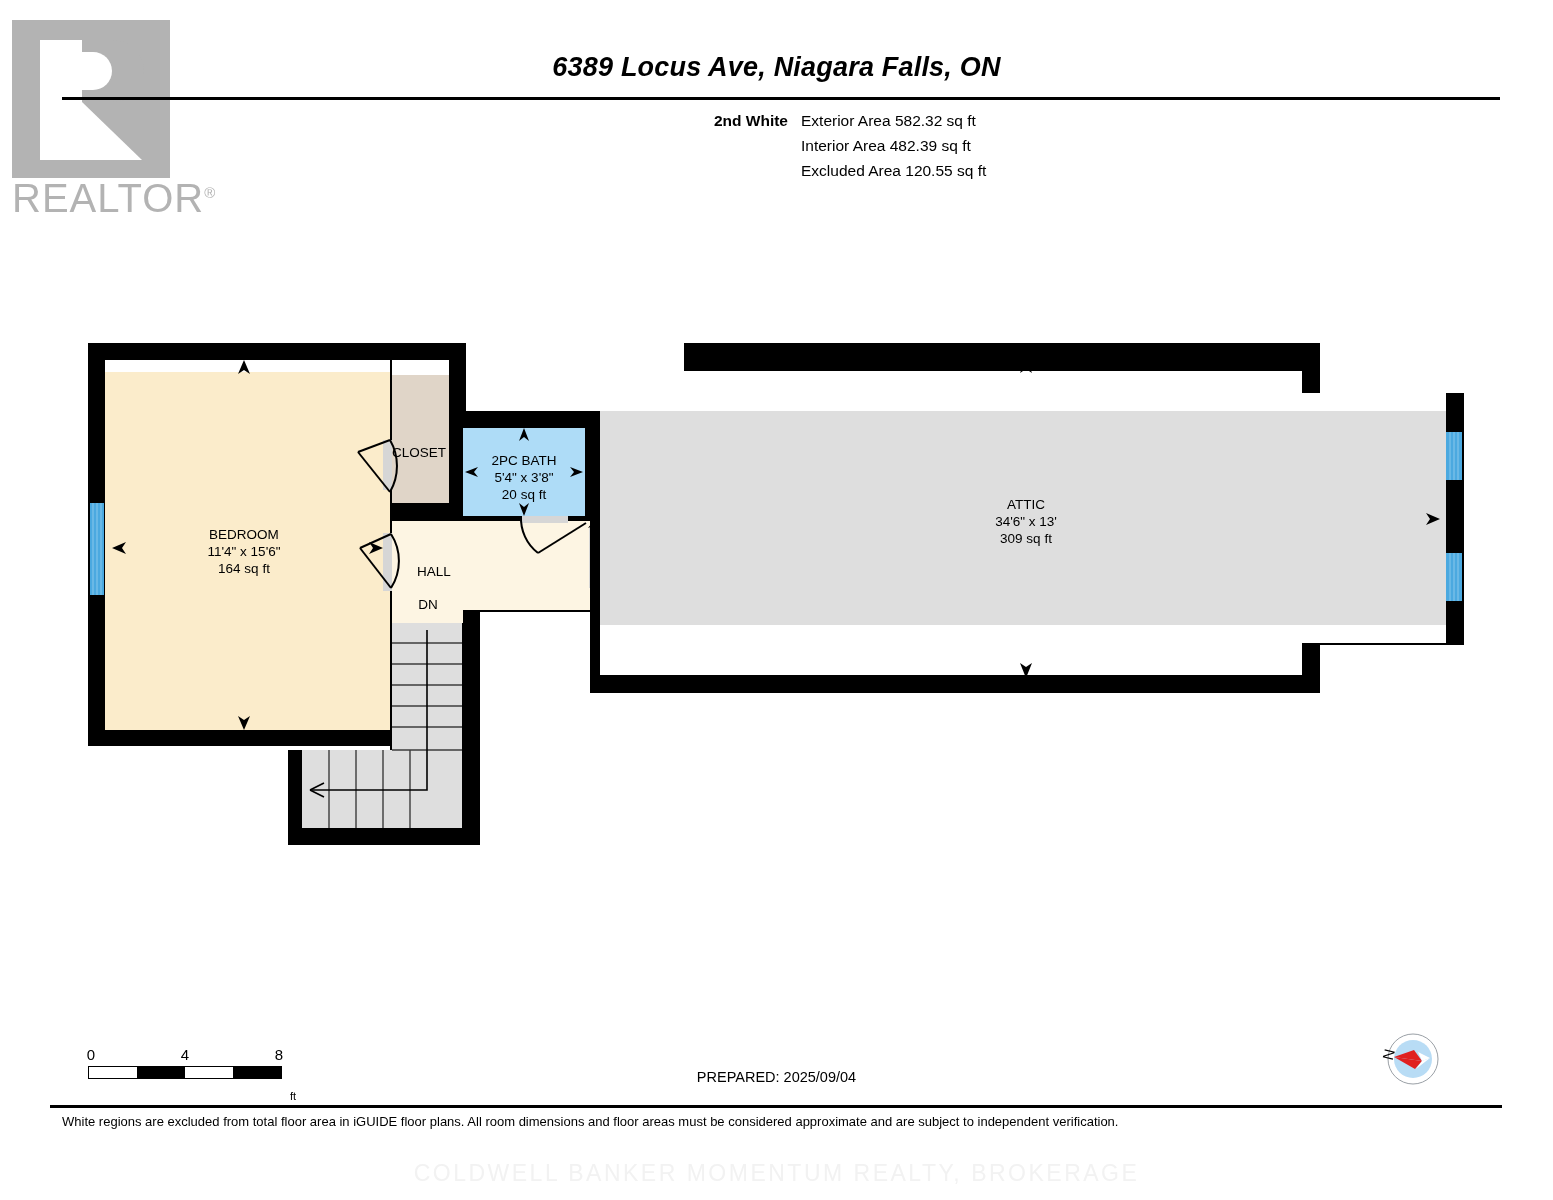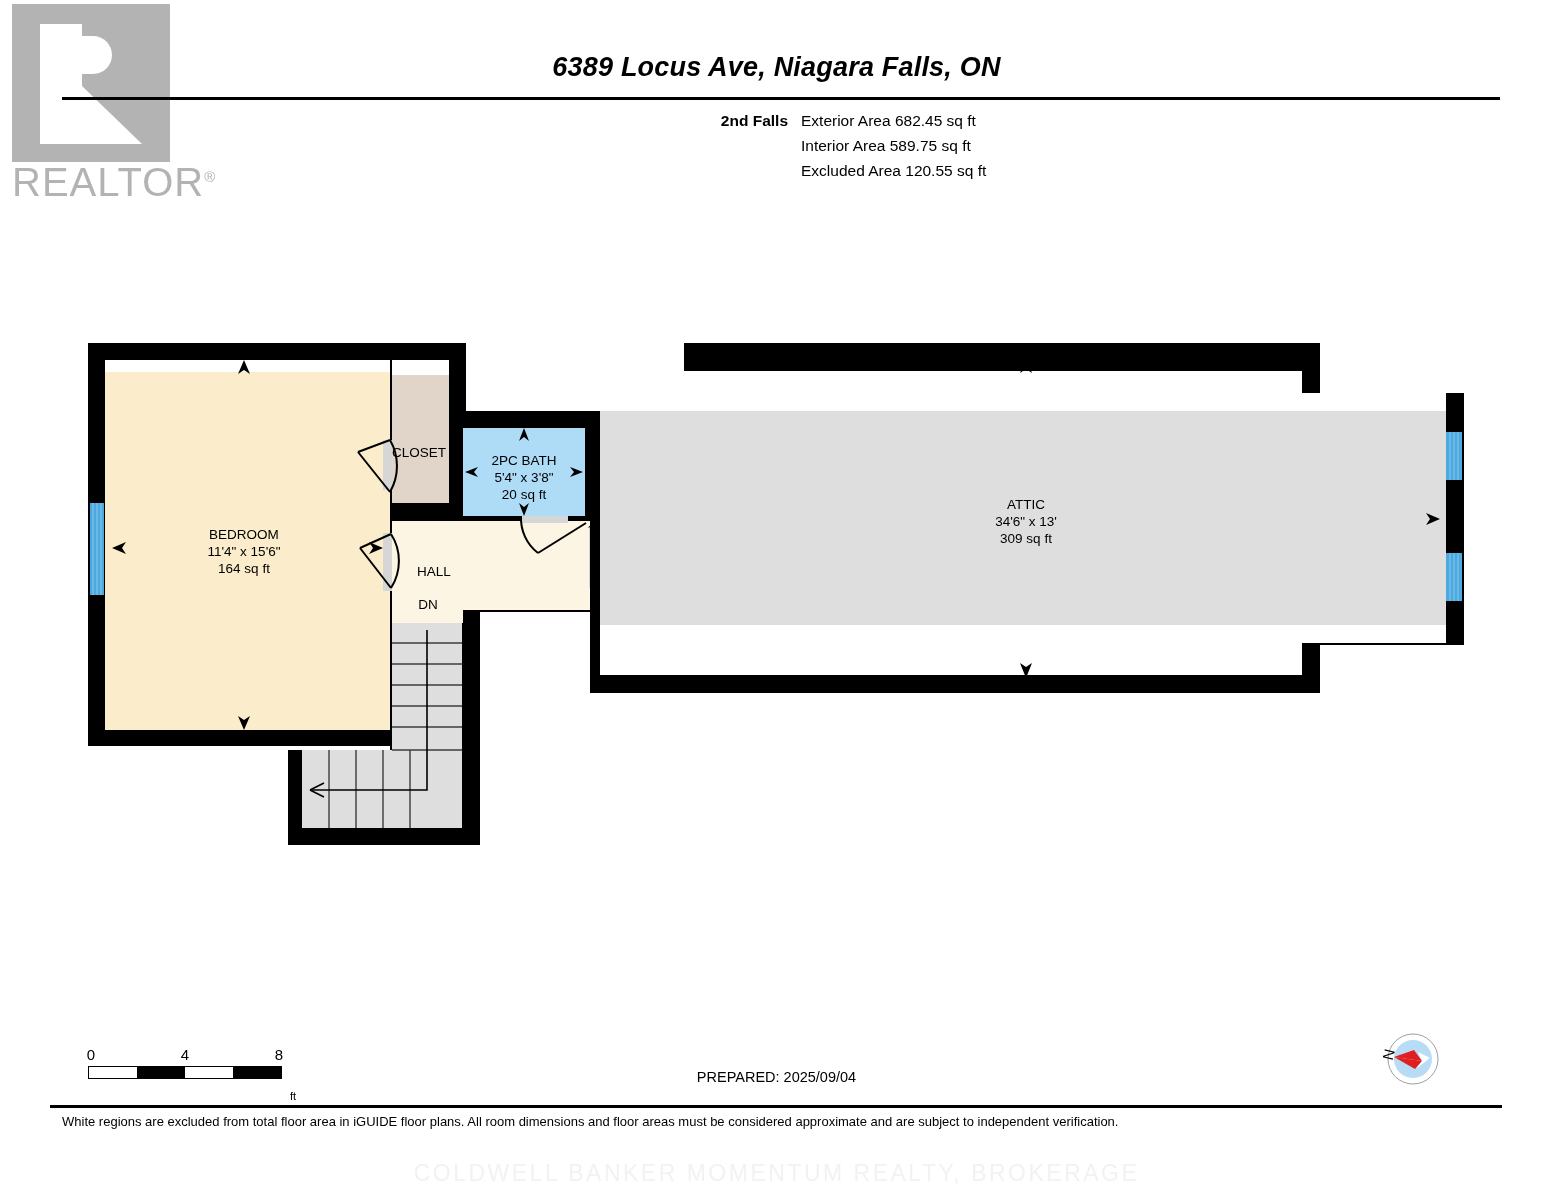--- a/index.html
+++ b/index.html
@@ -13,21 +13,21 @@
     font-family: "Liberation Sans", sans-serif;
     color: #000;
     position: relative;
     overflow: hidden;
   }
 
   
   #realtor-logo {
     position: absolute;
     left: 12px;
-    top: 4px;
+    top: 20px;
     width: 175px;
     height: 200px;
     padding-left: 12px;
   }
   #realtor-logo .mark {
     position: absolute;
     left: 0; top: 0;
     width: 158px;
     height: 158px;
     background: #b3b3b3;
@@ -236,24 +236,24 @@
     <div class="r-gap"></div>
   </div>
   <div class="wordmark"><span>REALTOR</span><sup>®</sup></div>
 </div>
 
 <div id="header-title">6389 Locus Ave, Niagara Falls, ON</div>
 <div id="header-rule"></div>
 
 <div id="header-info">
   <span class="row">
-    <span class="floor-label">2nd Falls</span><span>Exterior Area 682.45 sq ft</span>
+    <span class="floor-label">2nd White</span><span>Exterior Area 582.32 sq ft</span>
   </span>
   <span class="row">
-    <span class="spacer"></span><span>Interior Area 589.75 sq ft</span>
+    <span class="spacer"></span><span>Interior Area 482.39 sq ft</span>
   </span>
   <span class="row">
     <span class="spacer"></span><span>Excluded Area 120.55 sq ft</span>
   </span>
 </div>
 
 <div id="floorplan">
 <svg width="1553" height="1000" viewBox="0 0 1553 1000" xmlns="http://www.w3.org/2000/svg">
 
   <g>

